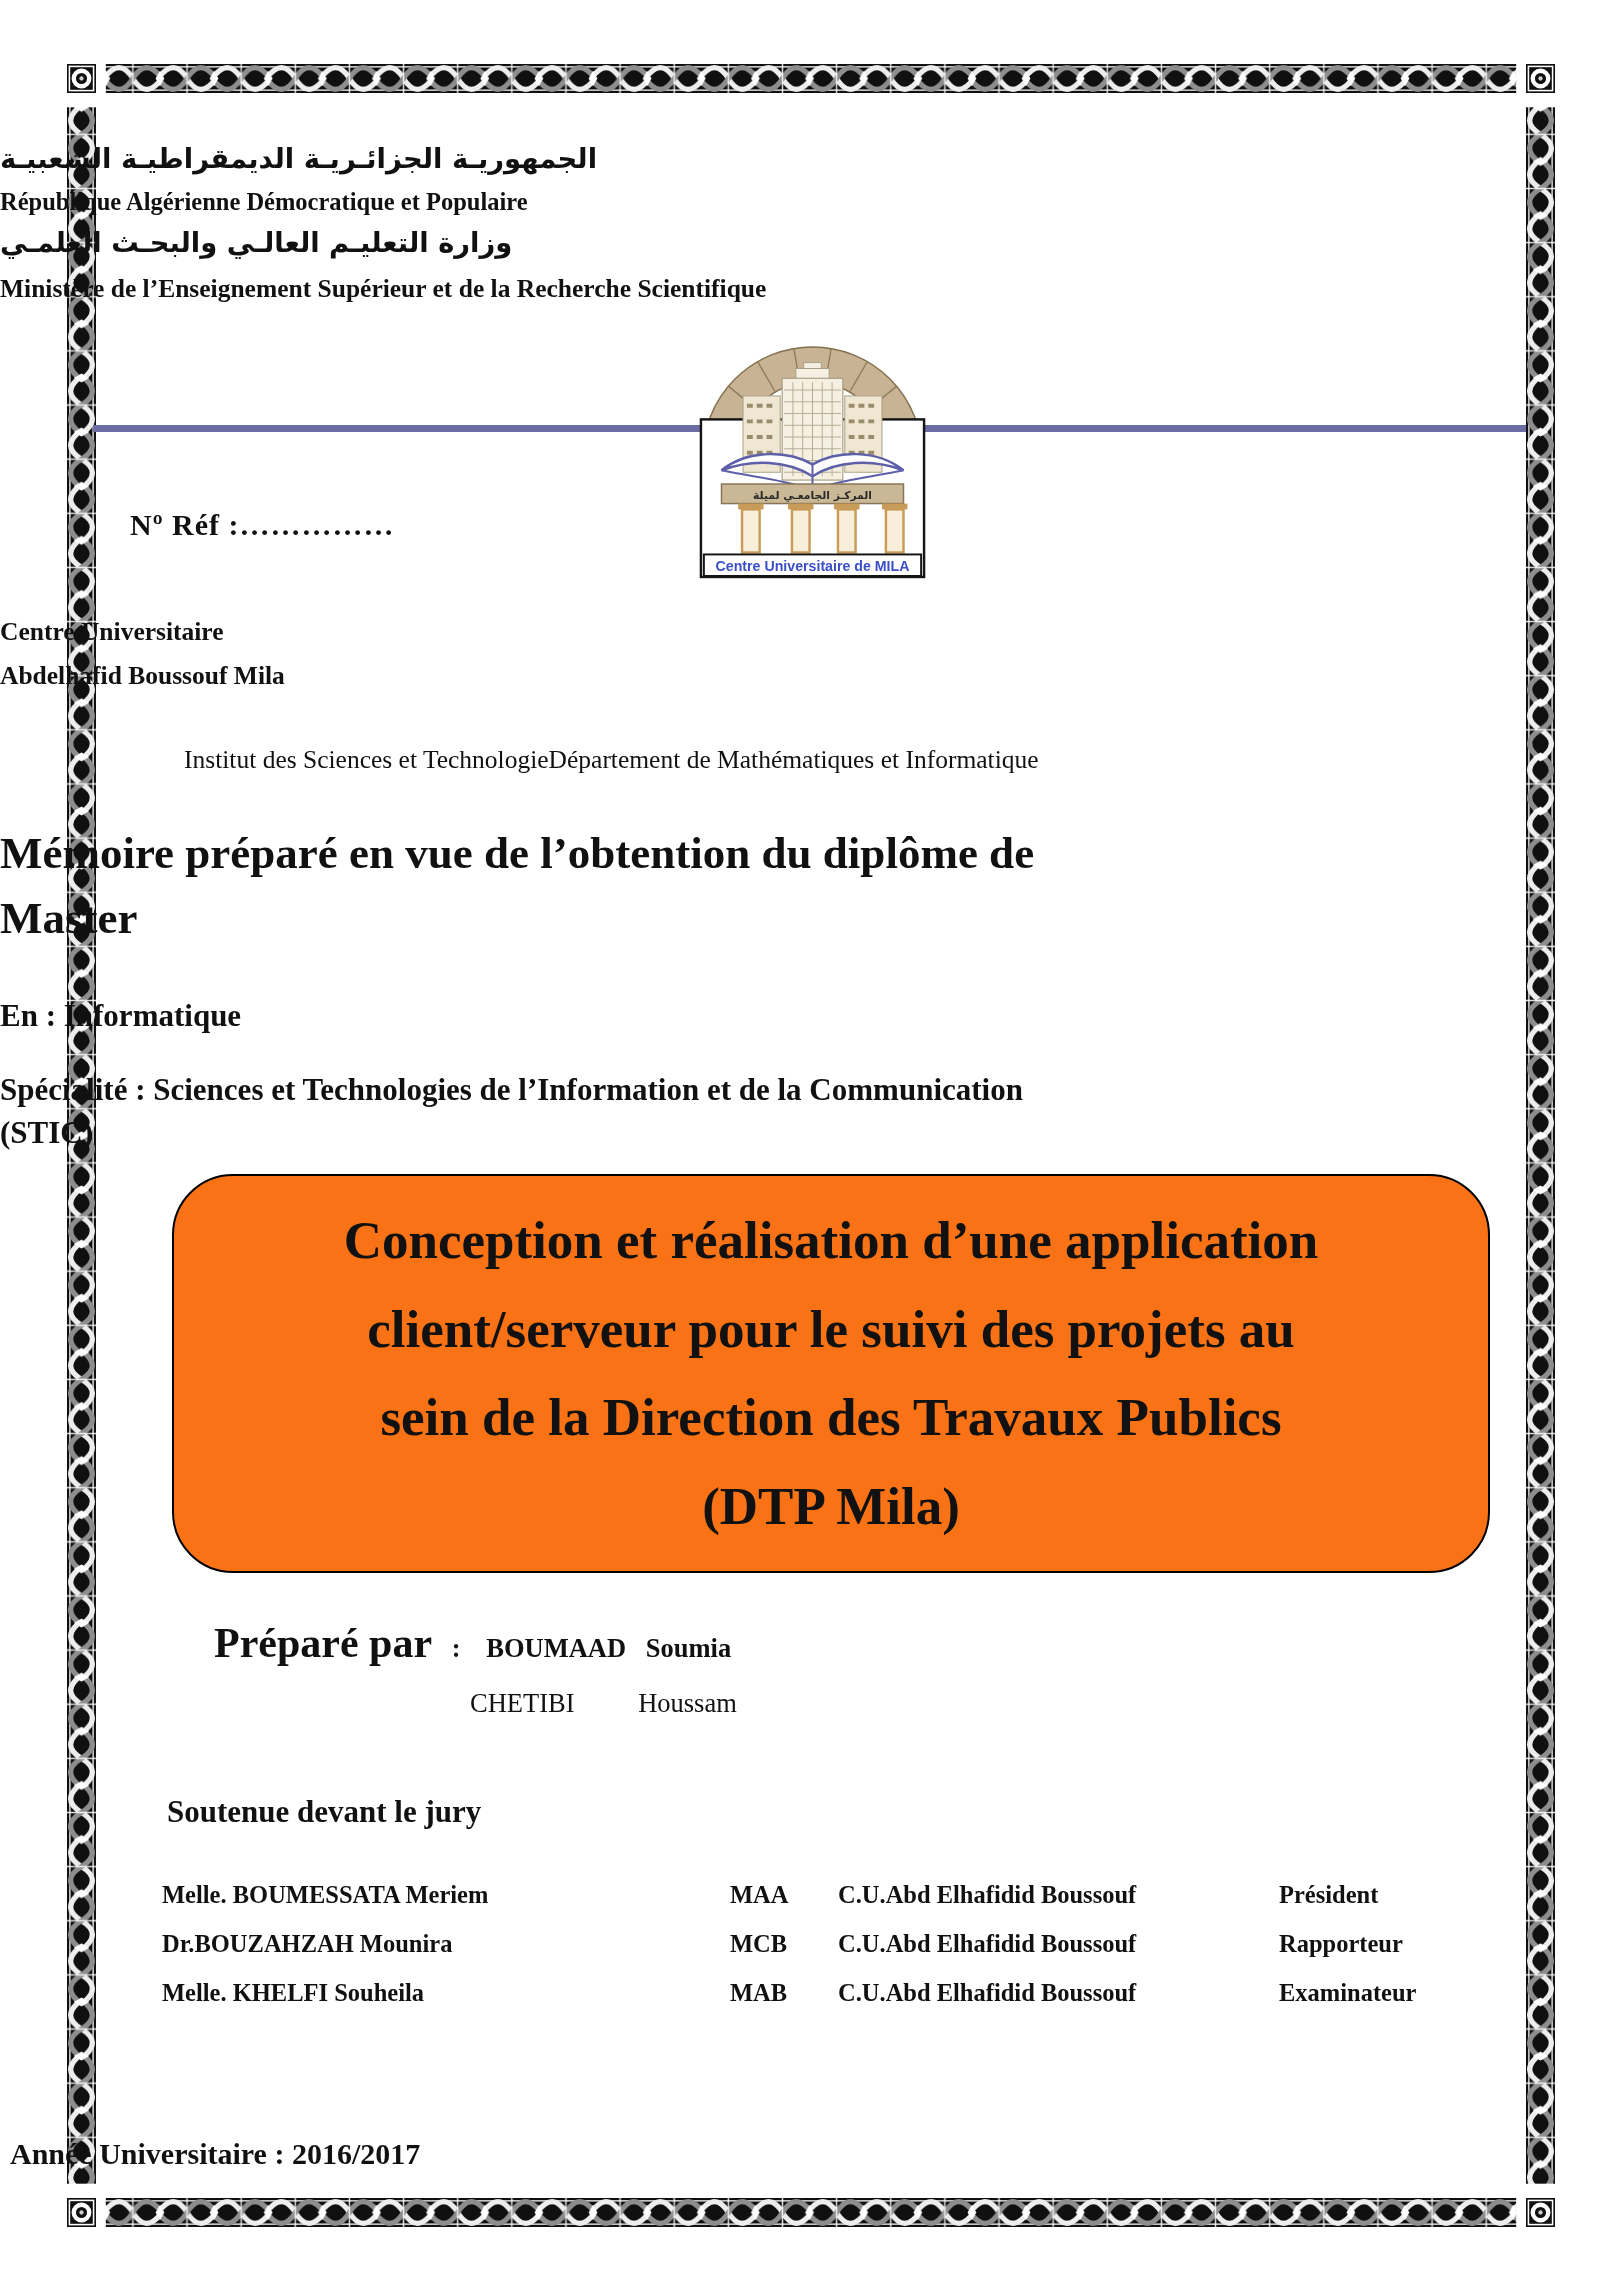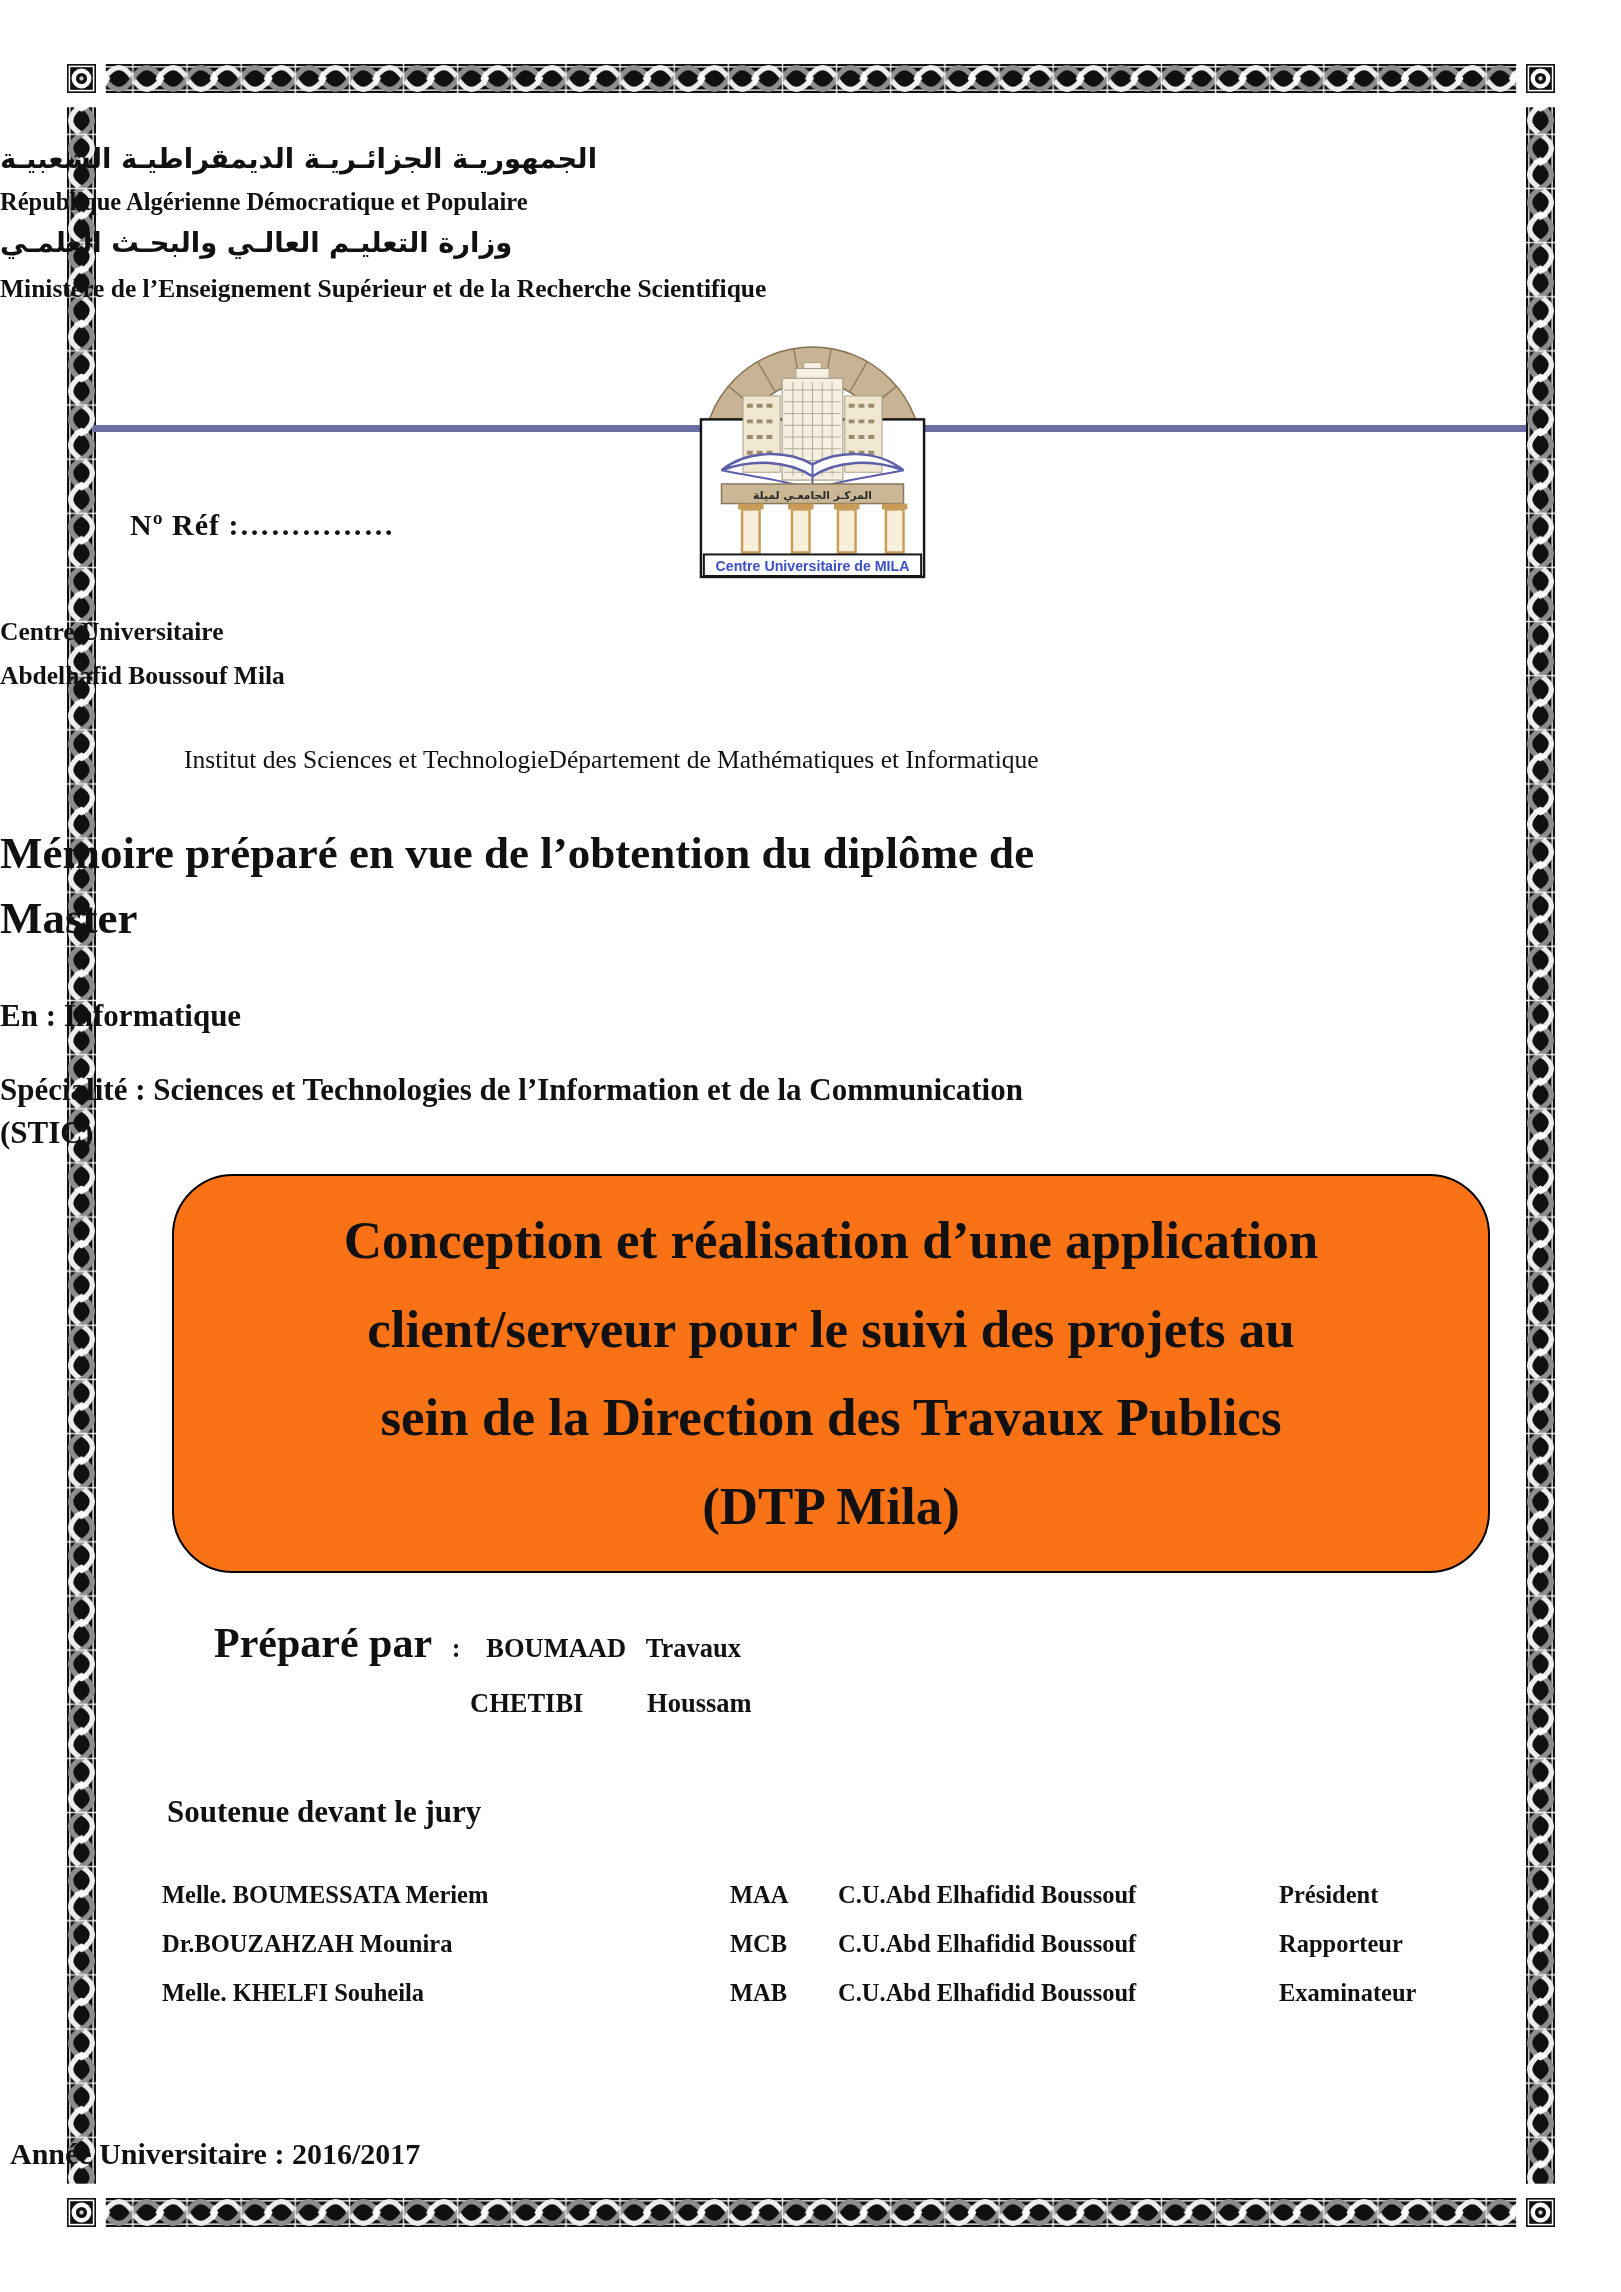--- a/index.html
+++ b/index.html
@@ -45,21 +45,21 @@
     padding:19.6px 25.5px;text-align:center;background:#f97316;
   }
   .title-line{font-size:53px;font-weight:bold;line-height:1.0;}
   
   .prepared{top:1619px;left:214px;white-space:nowrap;}
   .prepared .lbl{font-size:42px;font-weight:bold;}
   .prepared .colon{font-size:26.5px;font-weight:bold;}
   .prepared .nm{font-size:26.5px;font-weight:bold;}
   .gap1{margin-left:21.6px;}
   .gap2{margin-left:15.7px;}
-  .author2{top:1688px;left:470px;white-space:nowrap;font-size:26.5px;font-weight:bold;}
+  .author2{top:1688px;left:470px;white-space:nowrap;font-size:26.5px;font-weight:normal;}
   .author2 .first{margin-left:57px;}
   
   .jury-heading{top:1794px;left:167px;font-size:31px;font-weight:bold;}
   .jury-table{top:1870px;left:162px;width:1304px;}
   .jury-row{display:grid;grid-template-columns:568px 108px 441px 1fr;height:49px;align-items:center;font-size:24.5px;font-weight:bold;}
   
   .year{top:2137px;font-size:30px;font-weight:bold;padding-left:10px;}
   
   .band{position:absolute;display:block;}
 </style>
@@ -235,21 +235,21 @@
     <div class="title-line">Conception et réalisation d’une application</div>
     <div class="title-line">client/serveur pour le suivi des projets au</div>
     <div class="title-line">sein de la Direction des Travaux Publics</div>
     <div class="title-line">(DTP Mila)</div>
   </div>
 
   <div class="abs prepared">
     <span class="lbl">Préparé par</span>
     <span class="colon gap2">:</span>
     <span class="nm gap1">BOUMAAD</span>
-    <span class="nm gap2">Travaux</span>
+    <span class="nm gap2">Soumia</span>
   </div>
   <div class="abs author2">
     <span>CHETIBI</span>
     <span class="first">Houssam</span>
   </div>
 
   <div class="abs jury-heading">Soutenue devant le jury</div>
   <div class="abs jury-table">
     <div class="jury-row">
       <span>Melle. BOUMESSATA Meriem</span>

